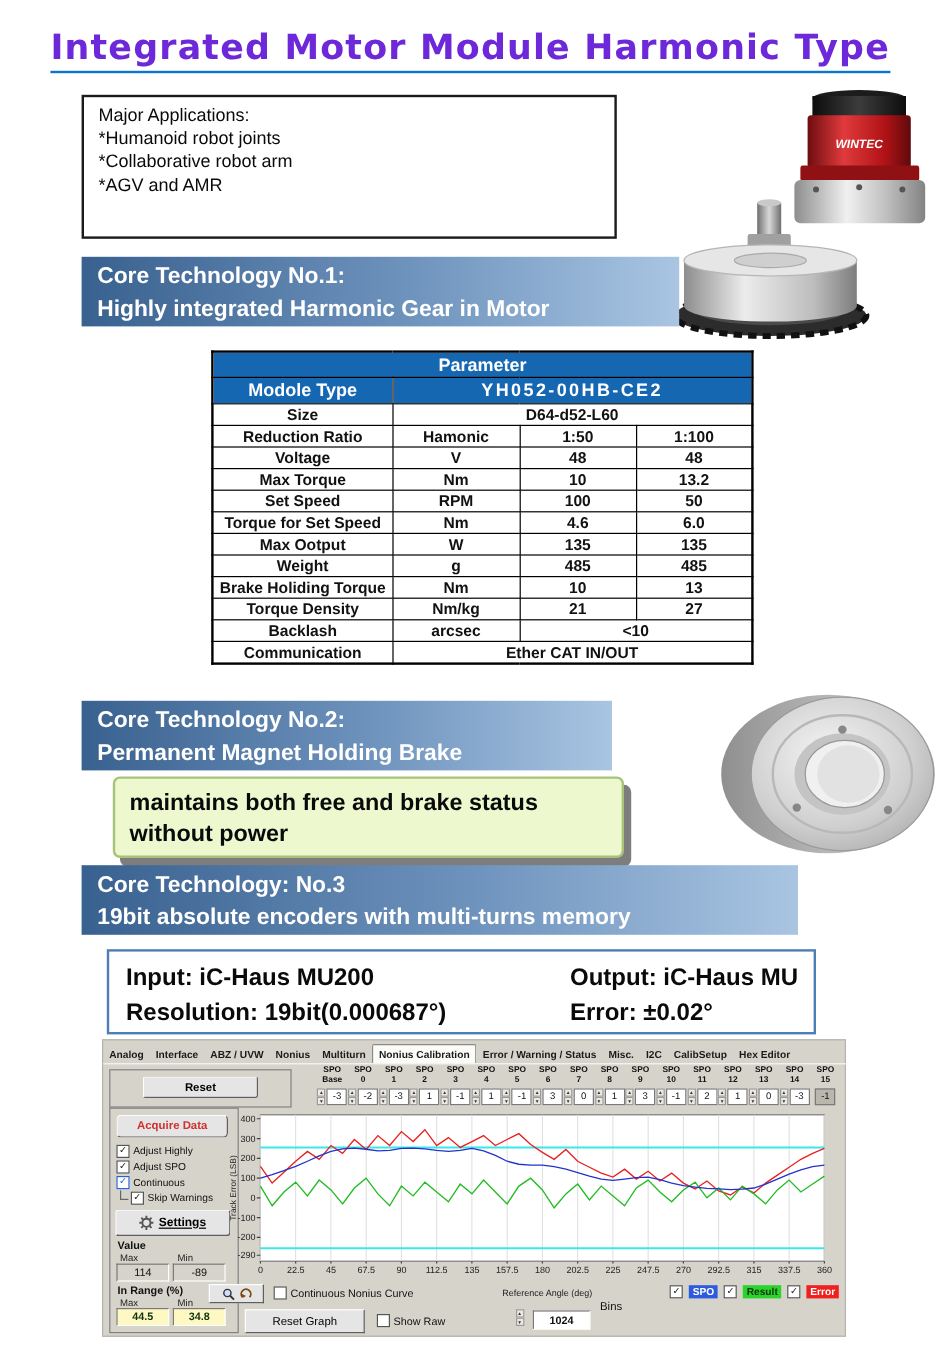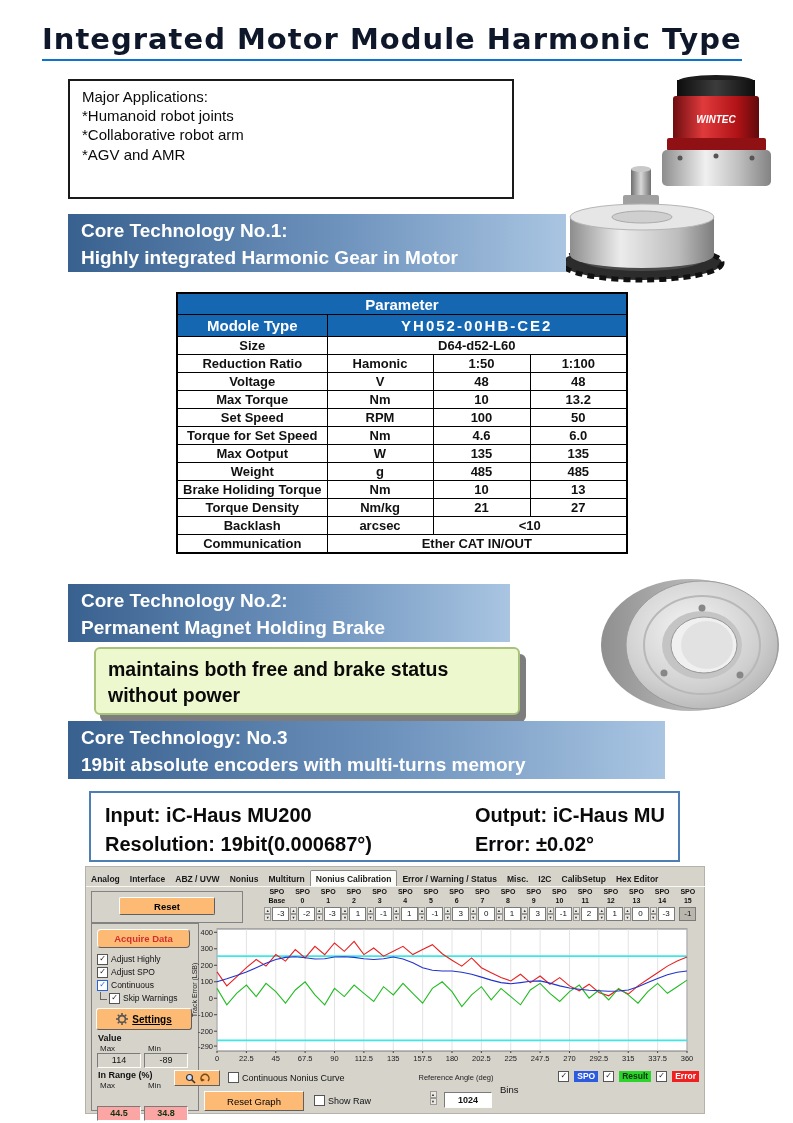--- a/index.html
+++ b/index.html
@@ -1,21 +1,21 @@
 <!DOCTYPE html>
 <html><head>
 <meta charset="utf-8">
 <style>
   html,body{margin:0;padding:0;background:#fff;}
   .page{position:relative;width:793px;height:1123px;background:#fff;overflow:hidden;
         font-family:"Liberation Sans",sans-serif;color:#111;}
   .abs{position:absolute;}
   
   .title{left:42px;top:22px;font-family:"DejaVu Sans",sans-serif;font-weight:bold;
-         font-size:29px;color:#0f172a;letter-spacing:1px;border-bottom:2px solid #0b74cc;
+         font-size:29px;color:#6d28d9;letter-spacing:1px;border-bottom:2px solid #0b74cc;
          padding-bottom:3px;white-space:nowrap;}
   
   .apps-box{left:68px;top:79px;width:418px;height:104px;border:2px solid #1a1a1a;
             padding:6px 12px;font-size:15px;line-height:1.28;color:#0a0a0a;}
   
   .banner{background:linear-gradient(90deg,#39618f 0%,#6e93bd 55%,#a9c5e2 100%);
           color:#fff;font-weight:bold;font-size:19px;line-height:1.42;padding-top:4px;
           padding-left:13px;box-sizing:border-box;}
   .banner1{left:68px;top:214px;width:498px;height:58px;}
   .banner2{left:68px;top:584px;width:442px;height:58px;}
@@ -36,21 +36,21 @@
   .enc{left:89px;top:791px;width:573px;height:51px;border:2px solid #4d7fb5;
        padding:8px 0 8px 14px;display:grid;grid-template-columns:370px 1fr;
        font-size:20px;font-weight:bold;line-height:1.45;color:#0a0a0a;}
   
   .sw{left:85px;top:866px;width:620px;height:248px;background:#d6d3cb;
       font-family:"Liberation Sans",sans-serif;border:1px solid #b5b2aa;box-sizing:border-box;}
   .tabbar{position:absolute;left:0;top:0;width:620px;height:19px;display:flex;
           align-items:flex-end;border-bottom:1px solid #f7f7f4;}
   .tab{font-size:8.5px;font-weight:bold;color:#1a1a1a;padding:3px 5px 2px 5px;white-space:nowrap;}
   .tab.active{background:#fbfbf8;border:1px solid #8a8a8a;border-bottom:none;border-radius:2px 2px 0 0;text-align:center;}
-  .btn3d{background:#fdba74;border:1px solid;border-color:#fdfdfb #5f5f5f #5f5f5f #fdfdfb;
+  .btn3d{background:#e5e5e5;border:1px solid;border-color:#fdfdfb #5f5f5f #5f5f5f #fdfdfb;
          font-family:"Liberation Sans",sans-serif;}
   .inset{border:1px solid;border-color:#7a7a7a #fdfdfb #fdfdfb #7a7a7a;}
   .gb{position:absolute;border:1px solid #828282;}
   .reset-gb{left:5px;top:24px;width:150px;height:30px;}
   .reset-btn{position:absolute;left:27px;top:5px;width:96px;height:18px;font-size:9.5px;
              font-weight:bold;border-radius:2px;}
   .left-gb{left:5px;top:56px;width:106px;height:186px;}
   .acq-btn{position:absolute;left:5px;top:5px;width:93px;height:19px;font-size:9.5px;
            font-weight:bold;color:#d03030;border-radius:4px;}
   .cbrow{position:absolute;left:5px;height:12px;display:flex;align-items:center;
@@ -59,21 +59,21 @@
        font-size:8px;line-height:8px;text-align:center;margin-right:3px;color:#222;}
   .cbx.blue{color:#2a62d8;border-color:#2a62d8;}
   .elbow{display:inline-block;width:6px;height:7px;border-left:1px solid #666;
          border-bottom:1px solid #666;margin:0 2px 4px 3px;}
   .set-btn{position:absolute;left:4px;top:84px;width:96px;height:22px;font-size:10px;
            font-weight:bold;border-radius:3px;display:flex;align-items:center;justify-content:center;gap:4px;text-decoration:underline;}
   .sec-t{position:absolute;left:6px;font-size:9px;font-weight:bold;}
   .mm{position:absolute;font-size:8px;color:#222;}
   .vbox{position:absolute;width:42px;height:13px;background:#d6d3cb;font-size:9px;
         text-align:center;line-height:13px;}
-  .vbox.green{background:#fca5a5;font-weight:bold;color:#103310;margin-top:16px;}
+  .vbox.green{background:#fef9c3;font-weight:bold;color:#103310;}
   
   .spo-area{position:absolute;left:178px;top:21px;width:438px;height:40px;display:flex;}
   .spo-col{width:25.7px;text-align:center;font-size:7px;font-weight:bold;line-height:1.25;}
   .spo-ctl{display:flex;align-items:center;justify-content:center;margin-top:1px;gap:1px;}
   .spin{width:7px;height:13px;display:flex;flex-direction:column;}
   .spin span{flex:1;background:#ece9e2;border:1px solid #9a9a9a;font-size:4px;
              line-height:5px;color:#333;}
   .spo-val{width:15px;height:12px;background:#fff;border:1px solid #7a7a7a;
            font-size:8px;line-height:12px;font-weight:normal;}
   .spo-val.gray{background:#b9b6ae;}

